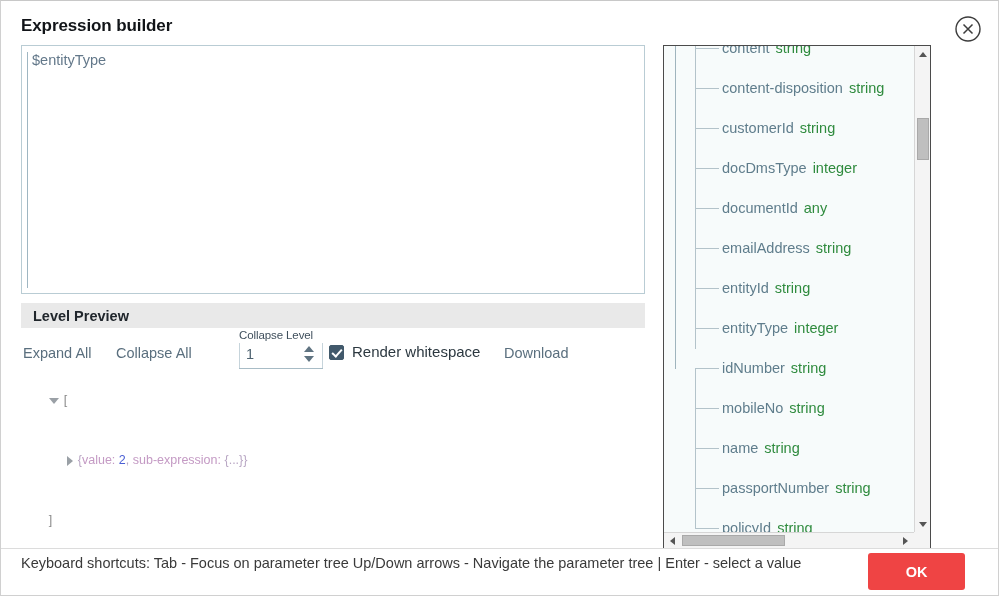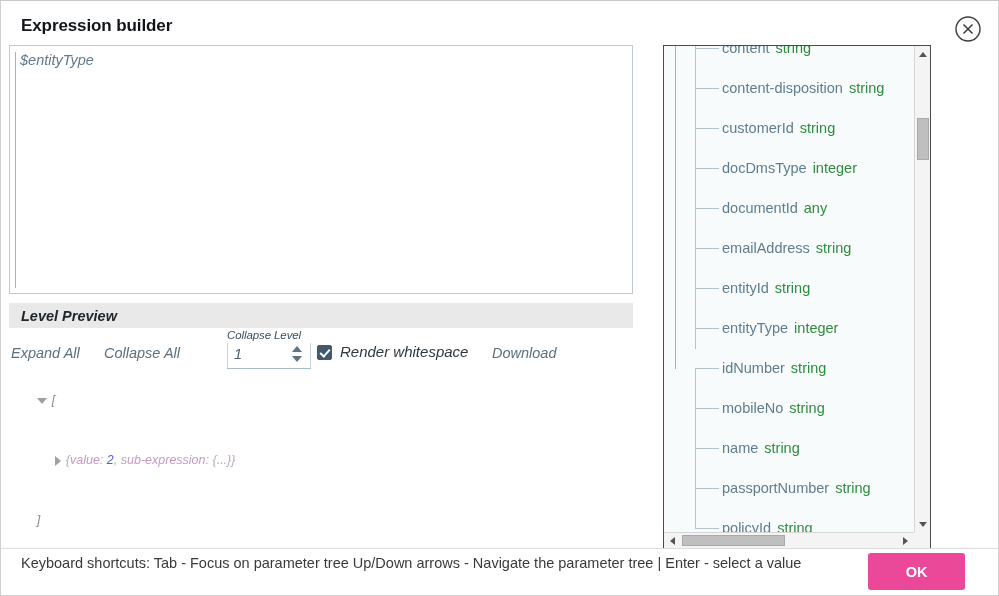--- a/index.html
+++ b/index.html
@@ -30,23 +30,22 @@
   .close-btn {
     position: absolute;
     right: 16px; top: 14px;
     width: 28px; height: 28px;
     cursor: pointer;
   }
 
   
   .left-col {
     position: absolute;
-    left: 8px; top: 44px;
+    left: 20px; top: 44px;
     width: 624px;
-    font-style: italic;
   }
 
   .editor {
     position: relative;
     height: 249px;
     border: 1px solid #b9ccd4;
     background: #ffffff;
     overflow: hidden;
   }
   .editor-caret {
@@ -363,21 +362,21 @@
     position: absolute;
     left: 20px; top: 554px;
     font-size: 14.5px;
     color: #3a3a3a;
     white-space: nowrap;
   }
   .ok-btn {
     position: absolute;
     right: 33px; top: 552px;
     width: 97px; height: 37px;
-    background: #ec4899;
+    background: #ef4444;
     color: #ffffff;
     border: none;
     border-radius: 3px;
     font-size: 14.5px;
     font-weight: bold;
     font-family: "Liberation Sans", sans-serif;
     cursor: pointer;
   }
 </style>
 </head>

